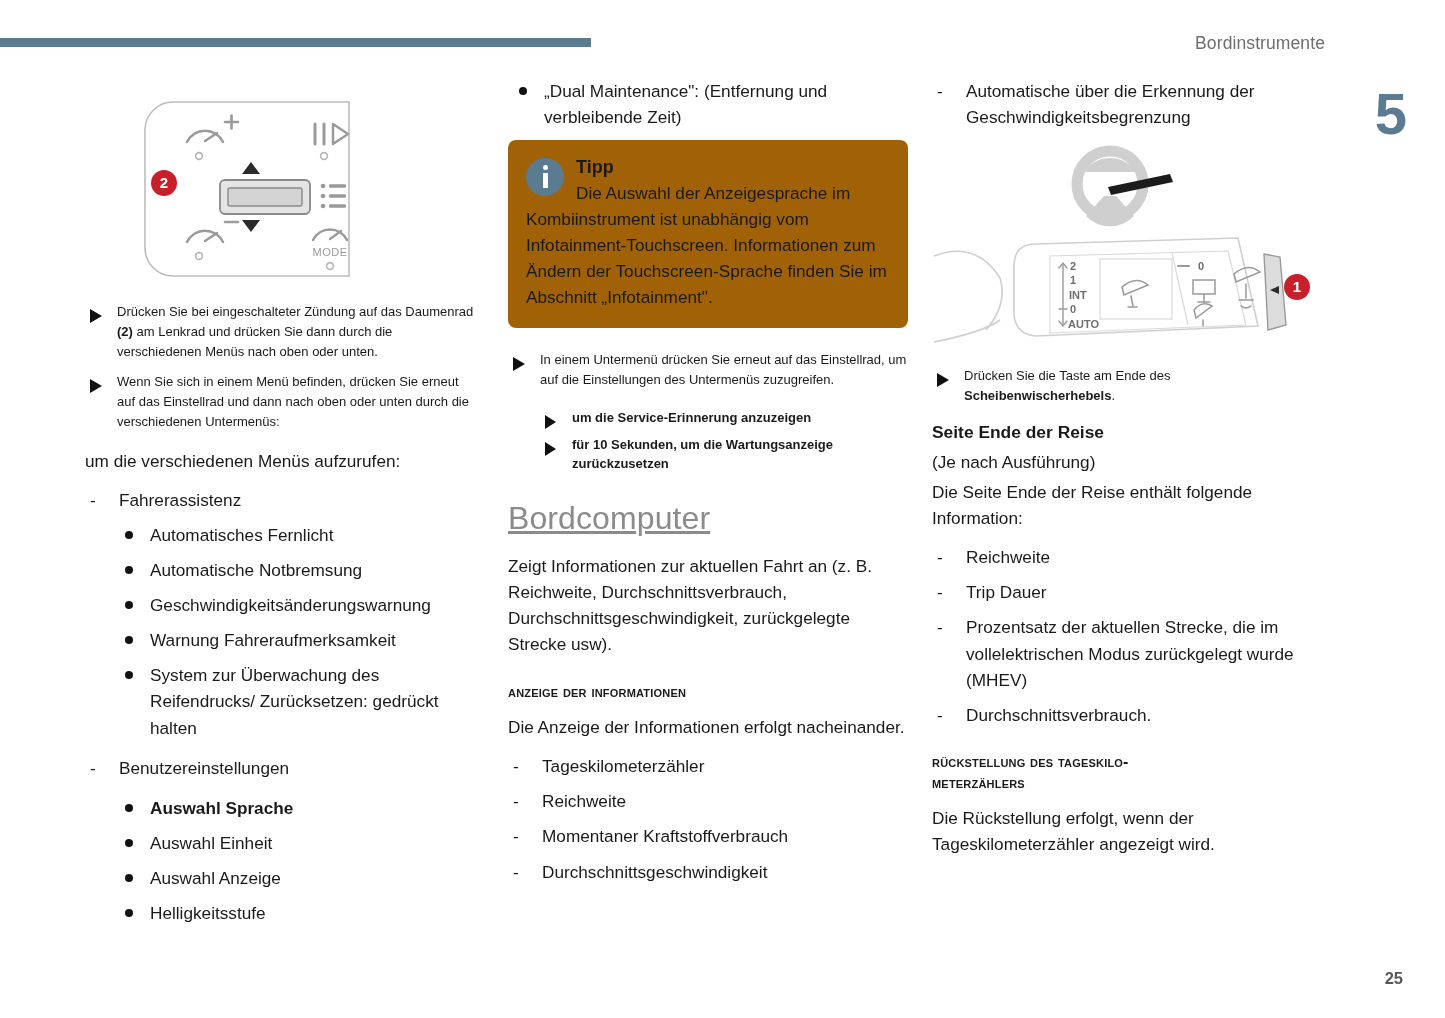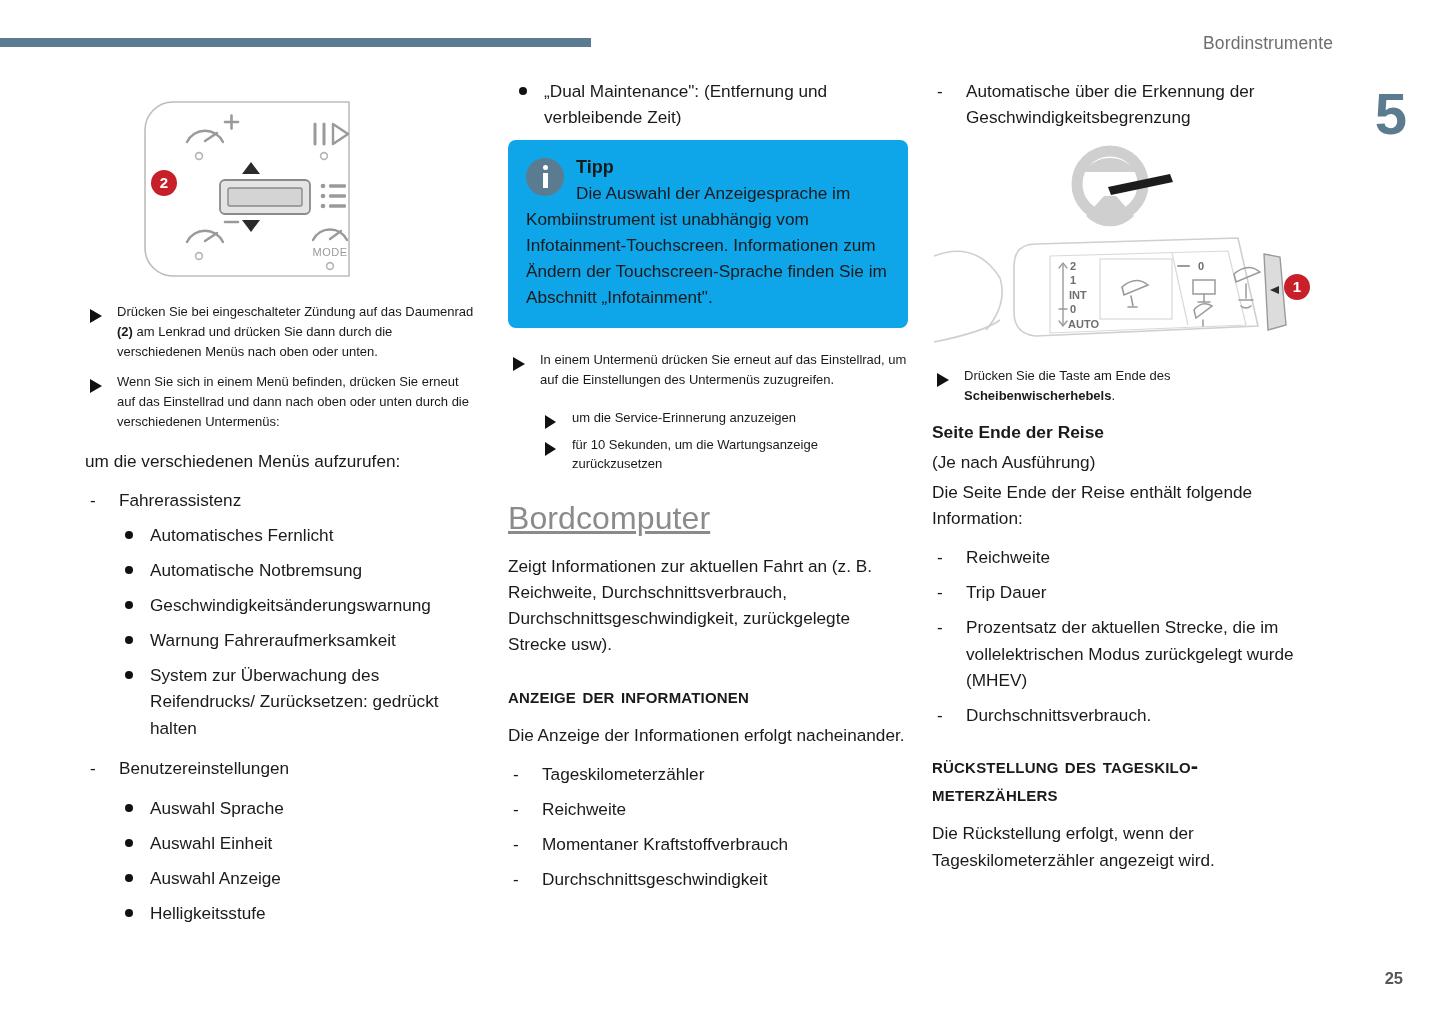--- a/index.html
+++ b/index.html
@@ -20,21 +20,21 @@
   .top-rule {
     position: absolute;
     left: 0;
     top: 38px;
     width: 591px;
     height: 9px;
     background: #5b7b90;
   }
   .header-title {
     position: absolute;
-    right: 112px;
+    right: 120px;
     top: 33px;
     font-size: 17.5px;
     color: #6e6e6e;
     letter-spacing: .1px;
     white-space: nowrap;
   }
   .chapter-number {
     position: absolute;
     right: 38px;
     top: 85px;
@@ -91,20 +91,21 @@
     top: 7px;
     width: 0;
     height: 0;
     border-left: 12px solid #111;
     border-top: 7.5px solid transparent;
     border-bottom: 7.5px solid transparent;
   }
   .arrow-item.sub {
     padding-left: 64px;
     margin-bottom: 7px;
+    font-weight: bold;
   }
   .arrow-item.sub::before {
     left: 37px;
     border-left-width: 11px;
     border-top-width: 7px;
     border-bottom-width: 7px;
   }
 
   .dash-item {
     position: relative;
@@ -147,37 +148,37 @@
   .h1-gray {
     font-size: 32px;
     color: #8b8b8b;
     font-weight: normal;
     margin: 26px 0 16px 0;
     line-height: 1.15;
     letter-spacing: .1px;
     text-decoration: underline;
   }
   .h2-smallcaps {
-    font-size: 22px;
+    font-size: 16px;
     font-weight: bold;
     margin: 24px 0 12px 0;
     line-height: 1.28;
     letter-spacing: .2px;
     font-variant: small-caps;
     text-transform: lowercase;
   }
   .h3-bold {
     font-size: 17.4px;
     font-weight: bold;
     margin: 16px 0 6px 0;
   }
 
   
   .tipp-box {
-    background: #0ea5e9;
+    background: #a16207;
     border-radius: 8px;
     padding: 16px 18px 18px 18px;
     margin: 10px 0 22px 0;
     position: relative;
   }
   .tipp-icon {
     width: 38px;
     height: 38px;
     border-radius: 50%;
     background: #5b7b90;
@@ -321,21 +322,21 @@
     <div class="para" style="margin-top:16px;">um die verschiedenen Menüs aufzurufen:</div>
 
     <div class="dash-item">Fahrerassistenz</div>
     <div class="bullet-item">Automatisches Fernlicht</div>
     <div class="bullet-item">Automatische Notbremsung</div>
     <div class="bullet-item">Geschwindigkeitsänderungswarnung</div>
     <div class="bullet-item">Warnung Fahreraufmerksamkeit</div>
     <div class="bullet-item">System zur Überwachung des Reifendrucks/ Zurücksetzen: gedrückt halten</div>
 
     <div class="dash-item" style="margin-top:14px;">Benutzereinstellungen</div>
-    <div class="bullet-item" style="margin-top:14px;">Auswahl Sprache</div>
+    <div class="bullet-item" style="margin-top:14px;font-weight:bold;">Auswahl Sprache</div>
     <div class="bullet-item">Auswahl Einheit</div>
     <div class="bullet-item">Auswahl Anzeige</div>
     <div class="bullet-item">Helligkeitsstufe</div>
 
   </div>
 
   <div class="col col-2">
 
     <div class="bullet-item lvl1" style="margin-bottom:0;">„Dual Maintenance": (Entfernung und verbleibende Zeit)</div>
 

